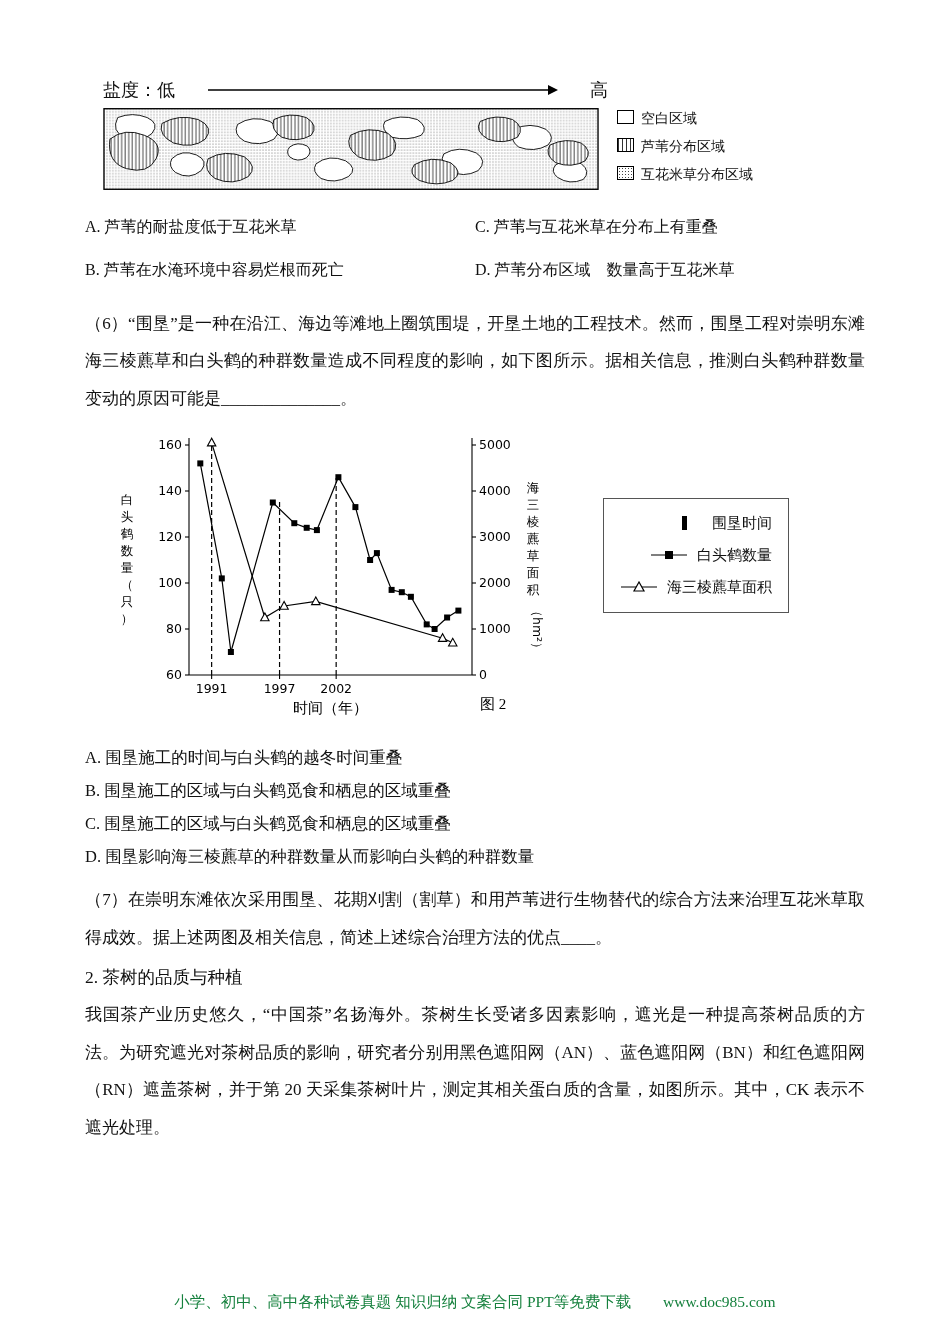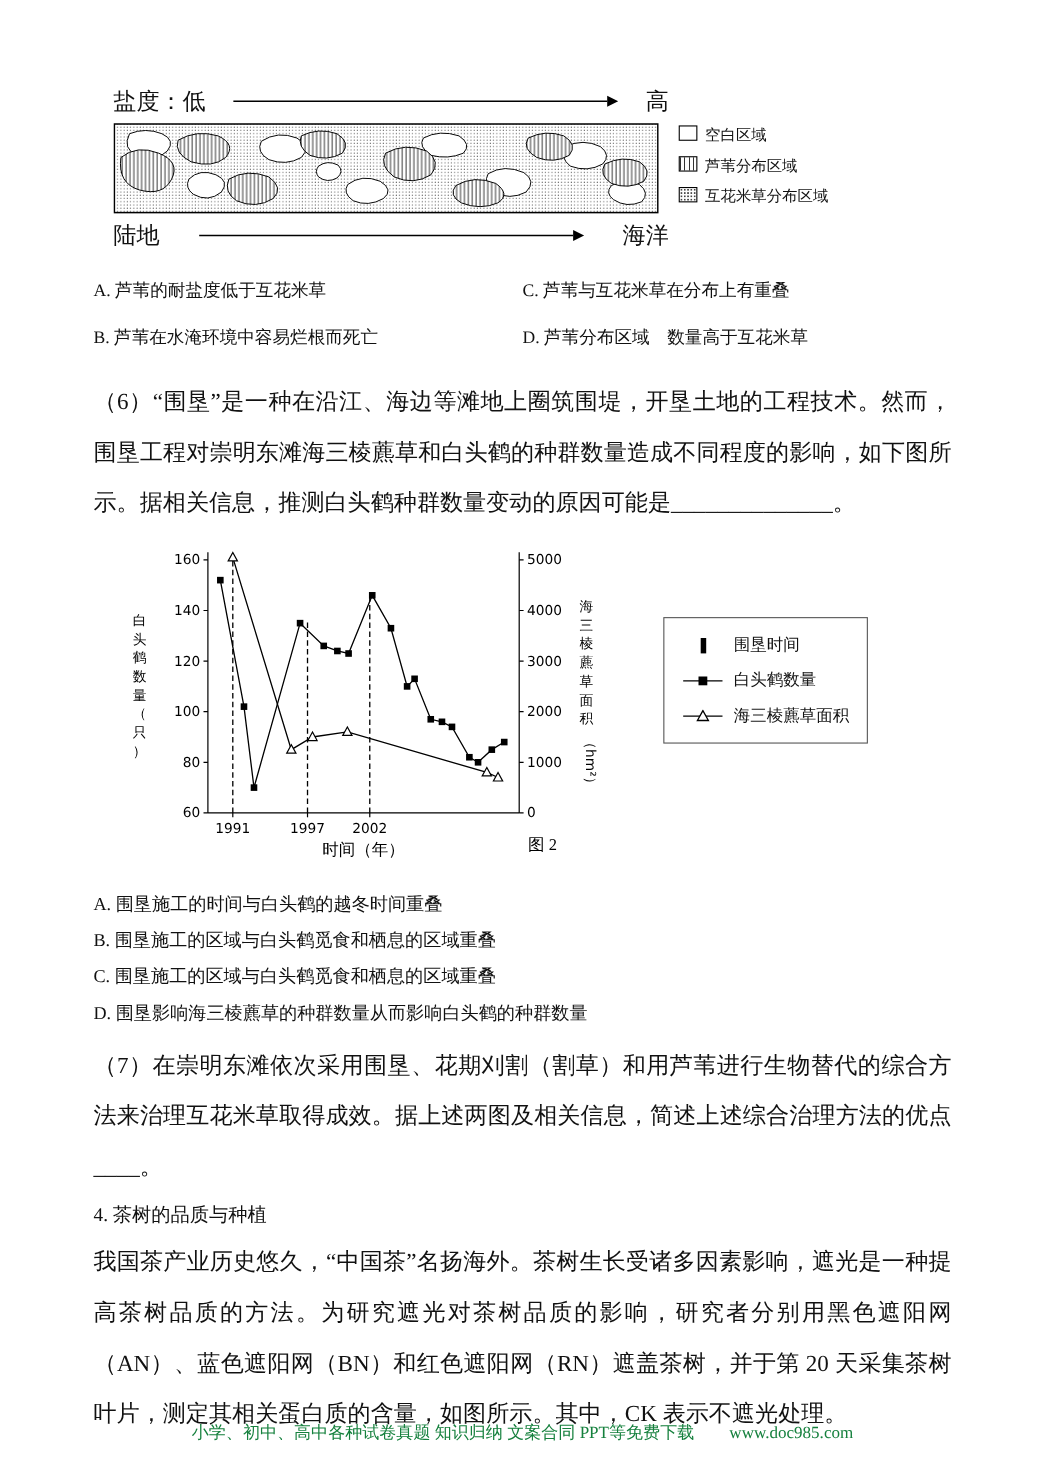--- a/index.html
+++ b/index.html
@@ -4,26 +4,26 @@
 <style>
   * { margin:0; padding:0; box-sizing:border-box; }
   html,body { width:950px; }
   body {
     height:1344px; background:#ffffff; color:#111;
     font-family:"Liberation Serif","DejaVu Serif",serif;
     position:relative; overflow:hidden;
   }
   .page { padding:78px 85px 0 85px; }
 
-  .para { font-size:21px; line-height:2.2; text-align:justify; }
+  .para { font-size:17px; line-height:2.2; text-align:justify; }
 
   
   .fig1 { margin:0 0 26px 18px; width:650px; }
   .fig1-row { display:flex; align-items:center; justify-content:space-between;
-              width:505px; font-size:21px; }
+              width:505px; font-size:18px; }
   .fig1-row.top { margin-bottom:5px; }
   .fig1-row.bottom { margin-top:5px; }
   .fig1-mid { display:flex; align-items:flex-start; gap:18px; }
   .strip-svg { display:block; }
   .fig1-legend { display:flex; flex-direction:column; gap:10px; font-size:14px; padding-top:3px; white-space:nowrap; }
   .fig1-legend-item { display:flex; align-items:flex-start; }
   .chip { width:17px; height:14px; border:1px solid #000; display:inline-block; margin-right:7px; flex:0 0 auto; }
   .chip.blank { background:#fff; }
   .chip.vlines { background-image:repeating-linear-gradient(90deg,#333 0,#333 1px,transparent 1px,transparent 4px); }
   .chip.dots { background-image:radial-gradient(#444 0.7px,transparent 0.9px); background-size:3px 3px; background-color:#fff; }
@@ -33,21 +33,21 @@
               margin:10px 0 24px; font-size:16px; }
   .q6-options { margin:16px 0 8px; font-size:16.5px; }
   .q6-options div { line-height:2.0; }
 
   
   .chart-fig { display:flex; align-items:center; gap:26px; margin:8px 0 6px 12px; }
   #crane-chart { width:480px; height:300px; display:block; }
   #crane-chart .tk { font-family:"DejaVu Sans","Liberation Sans",sans-serif; font-size:12.5px; fill:#000; }
   #crane-chart .tk2 { font-family:"Liberation Serif","DejaVu Serif",serif; font-size:15px; fill:#000; }
   .chart-legend { border:1px solid #555; padding:15px 16px; display:flex; flex-direction:column;
-                  gap:13px; font-size:15px; margin-bottom:40px; white-space:nowrap; }
+                  gap:13px; font-size:15px; margin-bottom:40px; white-space:nowrap;align-items:flex-end; }
   .cl-row { display:flex; align-items:center; gap:9px; }
   .cl-sym { width:38px; display:flex; justify-content:center; align-items:center; flex:0 0 auto; }
   .sym-bar { width:5px; height:14px; background:#000; display:inline-block; }
 
   .sec2-title { font-size:17.5px; line-height:2.2; margin-top:2px; }
 
   .footer { position:absolute; left:0; right:0; top:1292px; text-align:center;
             font-size:15.5px; color:#15803d; }
   .footer span { margin:0 14px; }
 </style>
@@ -113,28 +113,20 @@
           <span class="chip vlines"></span>
           <span>芦苇分布区域</span>
         </div>
         <div class="fig1-legend-item">
           <span class="chip dots"></span>
           <span>互花米草分布区域</span>
         </div>
       </div>
     </div>
 
-    <div class="fig1-row bottom">
-      <span>陆地</span>
-      <svg width="350" height="12">
-        <line x1="0" y1="6" x2="340" y2="6" stroke="#000" stroke-width="1.4"></line>
-        <polygon points="340,1 350,6 340,11" fill="#000"></polygon>
-      </svg>
-      <span>海洋</span>
-    </div>
   </section>
 
   <div class="opt-grid">
     <span>A. 芦苇的耐盐度低于互花米草</span>
     <span>C. 芦苇与互花米草在分布上有重叠</span>
     <span>B. 芦苇在水淹环境中容易烂根而死亡</span>
     <span>D. 芦苇分布区域　数量高于互花米草</span>
   </div>
 
   <p class="para">（6）“围垦”是一种在沿江、海边等滩地上圈筑围堤，开垦土地的工程技术。然而，围垦工程对崇明东滩海三棱藨草和白头鹤的种群数量造成不同程度的影响，如下图所示。据相关信息，推测白头鹤种群数量变动的原因可能是______________。</p>
@@ -252,21 +244,21 @@
 
   <div class="q6-options">
     <div>A. 围垦施工的时间与白头鹤的越冬时间重叠</div>
     <div>B. 围垦施工的区域与白头鹤觅食和栖息的区域重叠</div>
     <div>C. 围垦施工的区域与白头鹤觅食和栖息的区域重叠</div>
     <div>D. 围垦影响海三棱藨草的种群数量从而影响白头鹤的种群数量</div>
   </div>
 
   <p class="para">（7）在崇明东滩依次采用围垦、花期刈割（割草）和用芦苇进行生物替代的综合方法来治理互花米草取得成效。据上述两图及相关信息，简述上述综合治理方法的优点____。</p>
 
-  <p class="sec2-title">4. 茶树的品质与种植</p>
+  <p class="sec2-title">2. 茶树的品质与种植</p>
   <p class="para">我国茶产业历史悠久，“中国茶”名扬海外。茶树生长受诸多因素影响，遮光是一种提高茶树品质的方法。为研究遮光对茶树品质的影响，研究者分别用黑色遮阳网（AN）、蓝色遮阳网（BN）和红色遮阳网（RN）遮盖茶树，并于第 20 天采集茶树叶片，测定其相关蛋白质的含量，如图所示。其中，CK 表示不遮光处理。</p>
 
 </div>
 
 <div class="footer">
   <span>小学、初中、高中各种试卷真题  知识归纳  文案合同  PPT等免费下载</span>
   <span>www.doc985.com</span>
 </div>
 
 </body></html>

